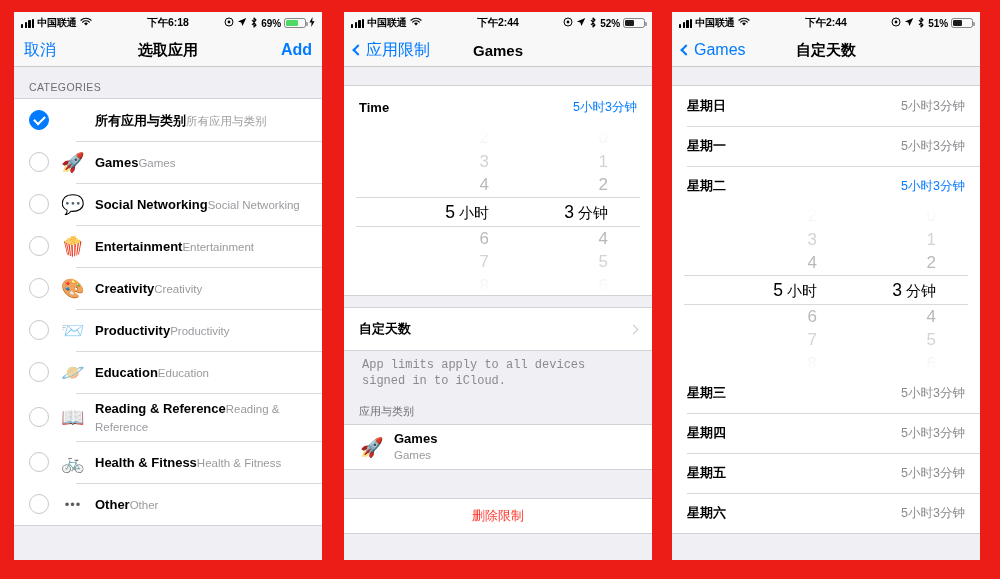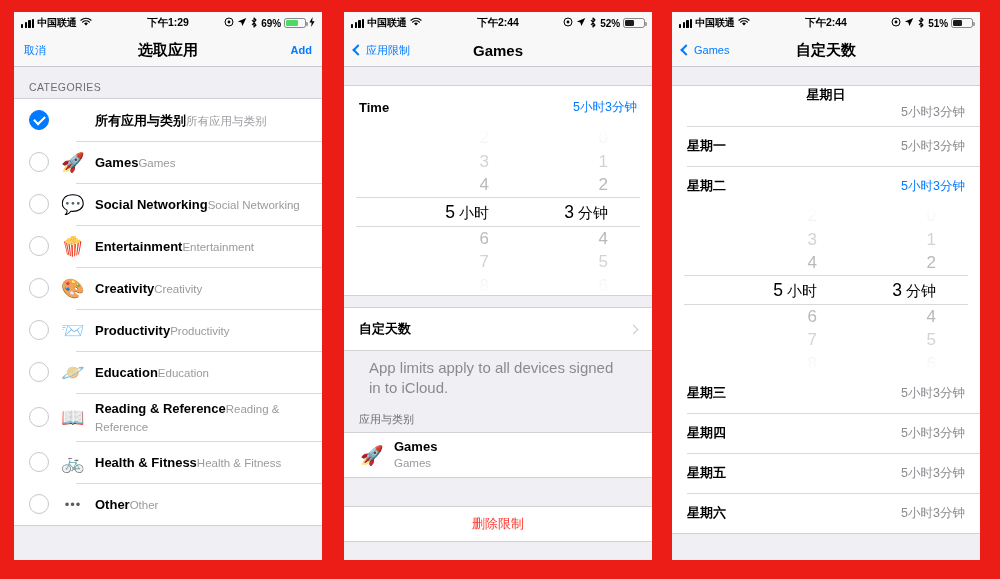--- a/index.html
+++ b/index.html
@@ -59,21 +59,21 @@
   
   .navbar {
     flex: 0 0 33px; height: 33px;
     background: #f8f8f8;
     border-bottom: 0.5px solid #c8c7cc;
     display: flex; align-items: center;
     padding: 0 10px;
     position: relative;
   }
   .nav-left, .nav-right {
-    font-size: 11px; color: #007aff;
+    font-size: 16px; color: #007aff;
     display: flex; align-items: center; gap: 1px;
     z-index: 2; white-space: nowrap; cursor: pointer;
   }
   .nav-right { margin-left: auto; font-weight: 600; }
   .nav-title {
     position: absolute; left: 0; right: 0; text-align: center;
     font-size: 15px; font-weight: 700; color: #000;
     pointer-events: none;
   }
   .chev-back {
@@ -91,24 +91,25 @@
   }
   .gap { background: #efeff4; }
   .section-header {
     font-size: 10.5px; color: #6d6d72;
     letter-spacing: 0.4px;
     padding: 14px 15px 5px;
     background: #efeff4;
   }
   .section-header.cn { letter-spacing: 0; font-size: 11px; padding-top: 9px; }
   .footer-note {
-    font-size: 15px; color: #8a8a8f;
-    padding: 7px 25px 6px;
+    font-size: 12px; color: #8a8a8f;
+    padding: 7px 18px 6px;
     background: #efeff4;
     line-height: 1.3;
+    font-family: Liberation Mono, monospace;
   }
 
   .group { background: #fff; border-top: 0.5px solid #d2d1d6; border-bottom: 0.5px solid #d2d1d6; }
 
   .row {
     display: flex; align-items: center;
     background: #fff;
     padding: 0 15px 0 0;
     min-height: 42px;
     position: relative;
@@ -227,21 +228,21 @@
           </span>
         <span class="carrier">中国联通</span>
         <span class="sb-ico">
           <svg width="12" height="10" viewBox="0 0 12 10">
               <path d="M6 8.6 L4.1 6.5 a2.7 2.7 0 0 1 3.8 0 Z" fill="#000"></path>
               <path d="M2.6 5.1 a5 5 0 0 1 6.8 0" stroke="#000" stroke-width="1.2" fill="none" stroke-linecap="round"></path>
               <path d="M0.9 3.2 a7.6 7.6 0 0 1 10.2 0" stroke="#000" stroke-width="1.2" fill="none" stroke-linecap="round"></path>
             </svg>
         </span>
       </div>
-      <div class="sb-center">下午1:29</div>
+      <div class="sb-center">下午6:18</div>
       <div class="sb-right">
         <span class="sb-ico">
           <svg width="10" height="10" viewBox="0 0 10 10">
               <circle cx="5" cy="5" r="4" fill="none" stroke="#000" stroke-width="1"></circle>
               <circle cx="5" cy="5" r="1.4" fill="#000"></circle>
             </svg>
         </span>
         <span class="sb-ico">
           <svg width="10" height="10" viewBox="0 0 10 10">
               <path d="M9.3 1 L0.9 4.6 L4.3 5.6 L5.4 9 Z" fill="#000"></path>
@@ -496,21 +497,21 @@
       <div class="nav-left">
         <span class="chev-back"></span>
         <span>Games</span>
       </div>
       <div class="nav-title">自定天数</div>
     </div>
 
     <div class="body">
       <div class="gap" style="height:18px"></div>
       <div class="group" id="p3list">
-          <div class="row" style="min-height: 40px; flex-direction: column;">
+          <div class="row" style="min-height: 40px;">
             <span class="row-label bold">星期日</span>
             <span class="row-value">5小时3分钟</span>
           </div>
           <div class="row" style="min-height: 40px;">
             <span class="row-label bold">星期一</span>
             <span class="row-value">5小时3分钟</span>
           </div>
           <div class="row" style="min-height: 40px;">
             <span class="row-label bold">星期二</span>
             <span class="row-value blue">5小时3分钟</span>

